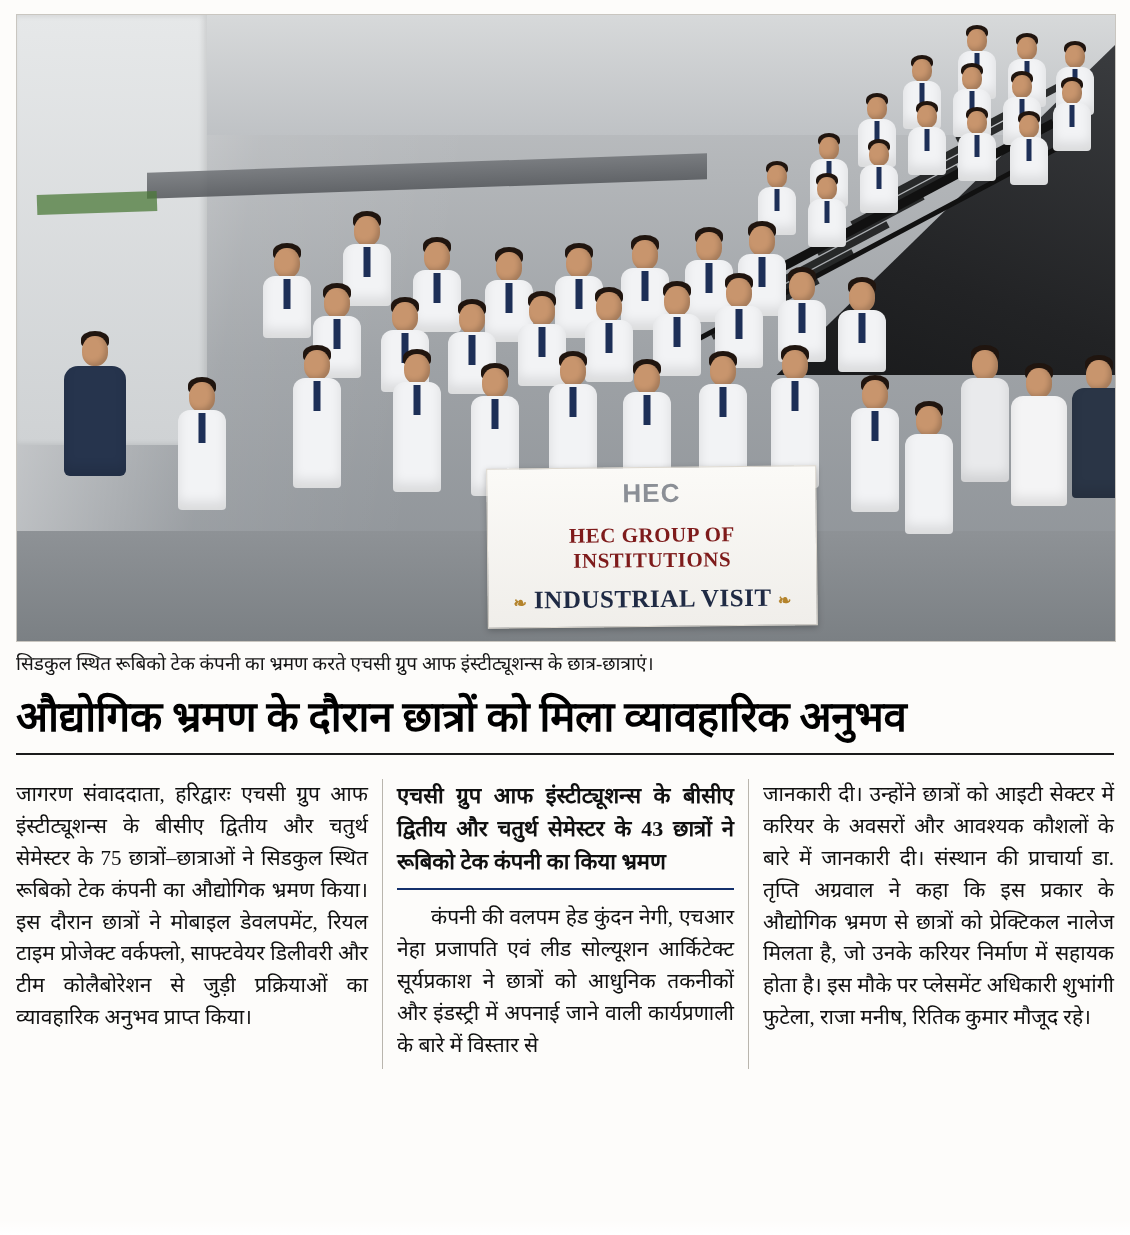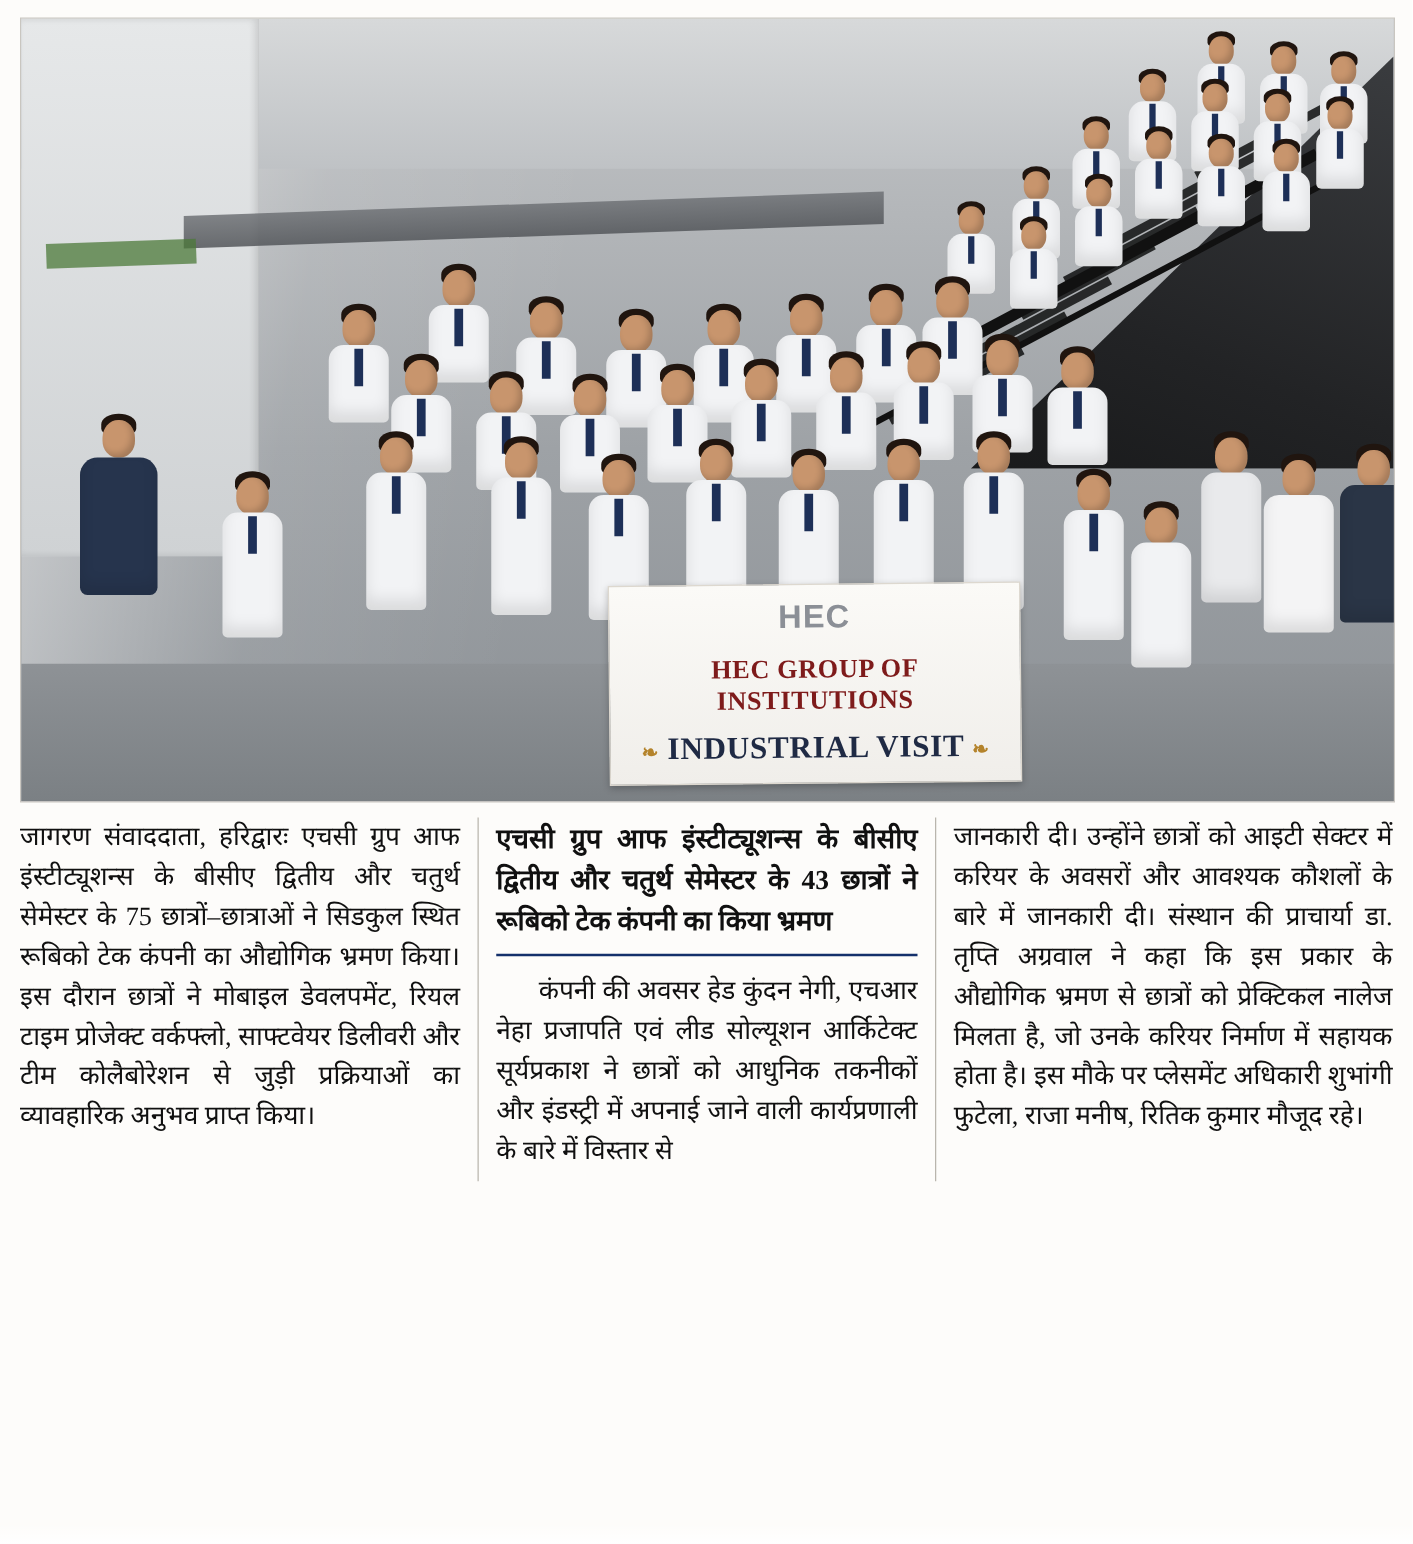--- a/index.html
+++ b/index.html
@@ -167,21 +167,21 @@
     line-height: 1.15;
     letter-spacing: -0.3px;
     color: #000;
     border-bottom: 2px solid #1b1b1b;
     padding-bottom: 12px;
   }
 
   
   .columns {
     width: 1098px;
-    margin: 12px auto 0 auto;
+    margin: 24px auto 0 auto;
     display: flex;
     gap: 0;
   }
   .col {
     width: 366px;
     box-sizing: border-box;
     padding: 0 14px;
     font-size: 21px;
     line-height: 1.52;
     text-align: justify;
@@ -519,29 +519,31 @@
       <div class="hec">HEC</div>
       <div class="line1">HEC GROUP OF INSTITUTIONS</div>
       <div class="line2">
         <span class="flower">❧</span>
         <span>INDUSTRIAL VISIT</span>
         <span class="flower">❧</span>
       </div>
     </div>
   </div>
 
-
+  <div class="caption">सिडकुल स्थित रूबिको टेक कंपनी का भ्रमण करते एचसी ग्रुप आफ इंस्टीट्यूशन्स के छात्र-छात्राएं।</div>
+
+  <h1 class="headline">औद्योगिक भ्रमण के दौरान छात्रों को मिला व्यावहारिक अनुभव</h1>
 
   <div class="columns">
     <div class="col">
       <p>जागरण संवाददाता, हरिद्वारः एचसी ग्रुप आफ इंस्टीट्यूशन्स के बीसीए द्वितीय और चतुर्थ सेमेस्टर के 75 छात्रों–छात्राओं ने सिडकुल स्थित रूबिको टेक कंपनी का औद्योगिक भ्रमण किया। इस दौरान छात्रों ने मोबाइल डेवलपमेंट, रियल टाइम प्रोजेक्ट वर्कफ्लो, साफ्टवेयर डिलीवरी और टीम कोलैबोरेशन से जुड़ी प्रक्रियाओं का व्यावहारिक अनुभव प्राप्त किया।</p>
     </div>
     <div class="col">
       <div class="subhead">एचसी ग्रुप आफ इंस्टीट्यूशन्स के बीसीए द्वितीय और चतुर्थ सेमेस्टर के 43 छात्रों ने रूबिको टेक कंपनी का किया भ्रमण</div>
-      <p class="indent">कंपनी की अवसर हेड कुंदन नेगी, एचआर नेहा प्रजापति एवं लीड सोल्यूशन आर्किटेक्ट सूर्यप्रकाश ने छात्रों को आधुनिक तकनीकों और इंडस्ट्री में अपनाई जाने वाली कार्यप्रणाली के बारे में विस्तार से</p>
+      <p class="indent">कंपनी की वलपम हेड कुंदन नेगी, एचआर नेहा प्रजापति एवं लीड सोल्यूशन आर्किटेक्ट सूर्यप्रकाश ने छात्रों को आधुनिक तकनीकों और इंडस्ट्री में अपनाई जाने वाली कार्यप्रणाली के बारे में विस्तार से</p>
     </div>
     <div class="col">
       <p>जानकारी दी। उन्होंने छात्रों को आइटी सेक्टर में करियर के अवसरों और आवश्यक कौशलों के बारे में जानकारी दी। संस्थान की प्राचार्या डा. तृप्ति अग्रवाल ने कहा कि इस प्रकार के औद्योगिक भ्रमण से छात्रों को प्रेक्टिकल नालेज मिलता है, जो उनके करियर निर्माण में सहायक होता है। इस मौके पर प्लेसमेंट अधिकारी शुभांगी फुटेला, राजा मनीष, रितिक कुमार मौजूद रहे।</p>
     </div>
   </div>
 
   <div class="fade-bottom"></div>
 </div>
 
 </body></html>

